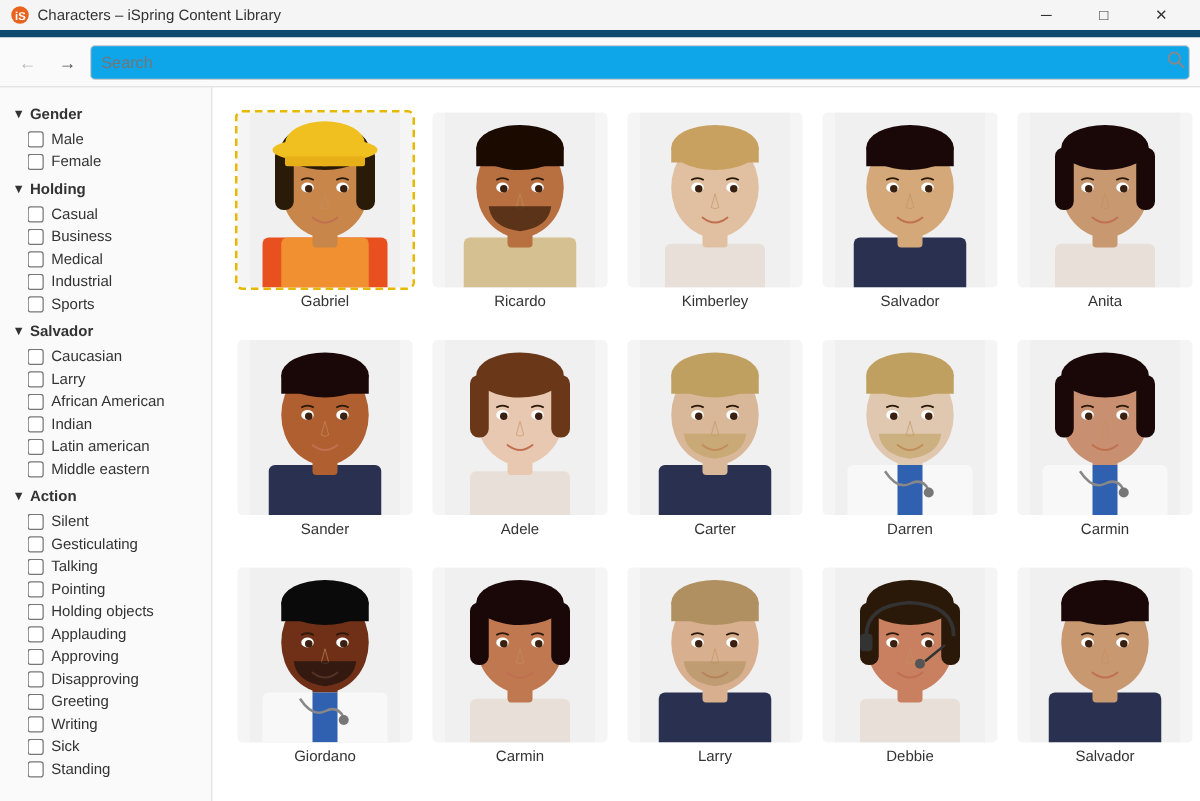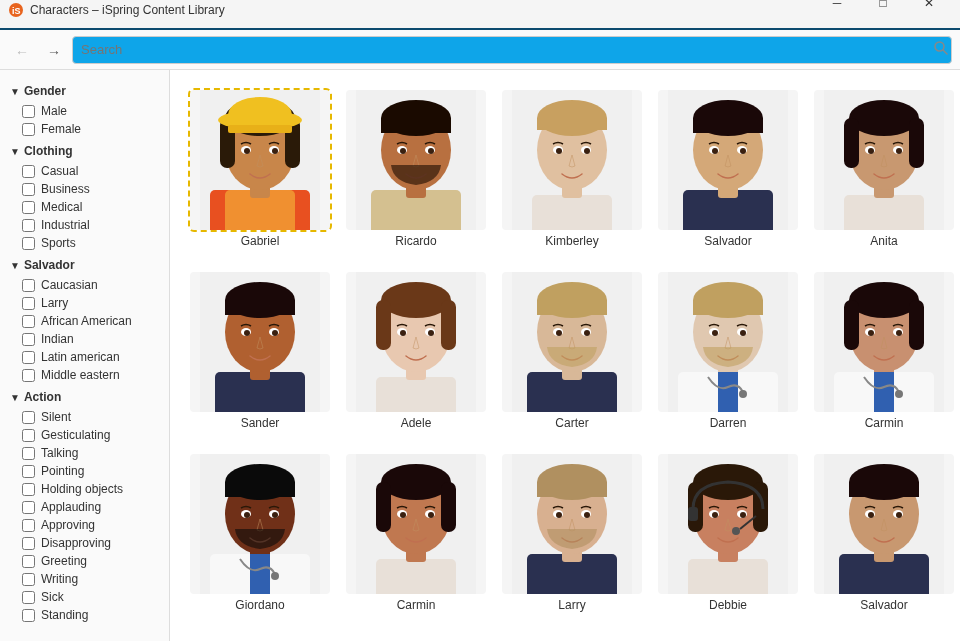--- a/index.html
+++ b/index.html
@@ -1,22 +1,22 @@
 <!DOCTYPE html>
 <html><head>
   <meta charset="utf-8">
   <style>
     * { box-sizing: border-box; margin: 0; padding: 0; }
     body { font-family: 'Segoe UI', Arial, sans-serif; font-size: 13px; background: #f0f0f0; color: #333; overflow: hidden; width: 960px; height: 641px; }
 
     
     .title-bar {
-      display: flex; align-items: flex-end; justify-content: space-between;
-      background: #f5f5f5; border-bottom: 2px solid #0c4a6e;
-      height: 30px; padding: 10px 8px; user-select: none;
+      display: flex; align-items: center; justify-content: space-between;
+      background: #f5f5f5; border-bottom: 6px solid #0c4a6e;
+      height: 30px; padding: 0 8px; user-select: none;
     }
     .title-bar-left { display: flex; align-items: center; gap: 6px; }
     .title-bar-icon { width: 16px; height: 16px; }
     .title-bar-title { font-size: 12px; color: #333; }
     .title-bar-controls { display: flex; gap: 0; }
     .title-bar-btn {
       width: 46px; height: 30px; border: none; background: transparent;
       cursor: pointer; display: flex; align-items: center; justify-content: center;
       font-size: 12px; color: #333;
     }
@@ -141,21 +141,21 @@
       <div class="filter-item">
         <input type="checkbox" style="">
         <span>Male</span>
       </div>
       <div class="filter-item">
         <input type="checkbox" style="">
         <span>Female</span>
       </div>
       <div class="section-header">
         <span class="arrow">▼</span>
-        <span>Clothing</span>
+        <span>Holding</span>
       </div>
       <div class="filter-item">
         <input type="checkbox" style="">
         <span>Casual</span>
       </div>
       <div class="filter-item">
         <input type="checkbox" style="">
         <span>Business</span>
       </div>
       <div class="filter-item">

